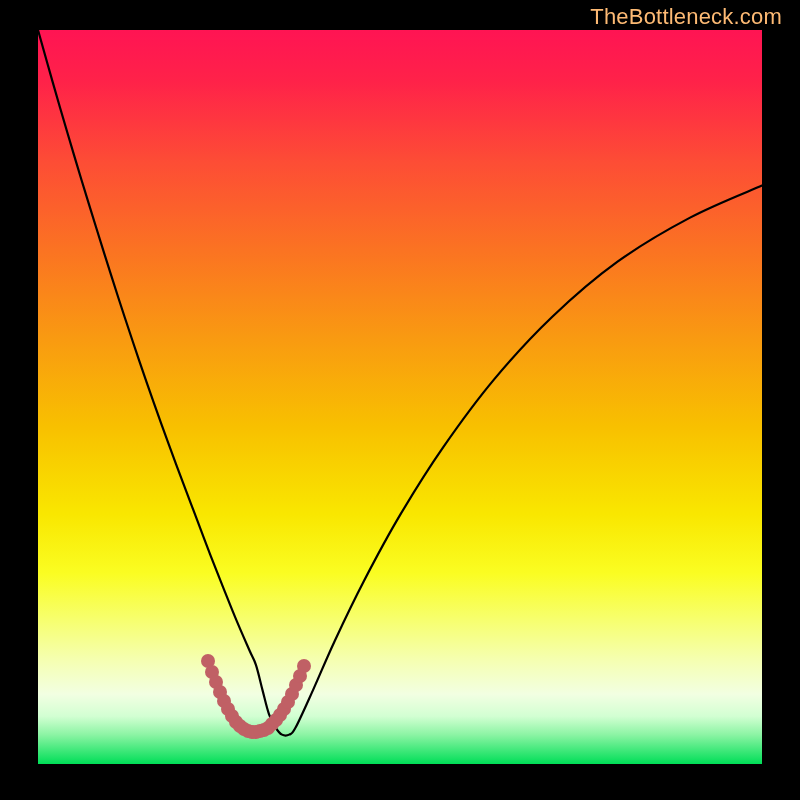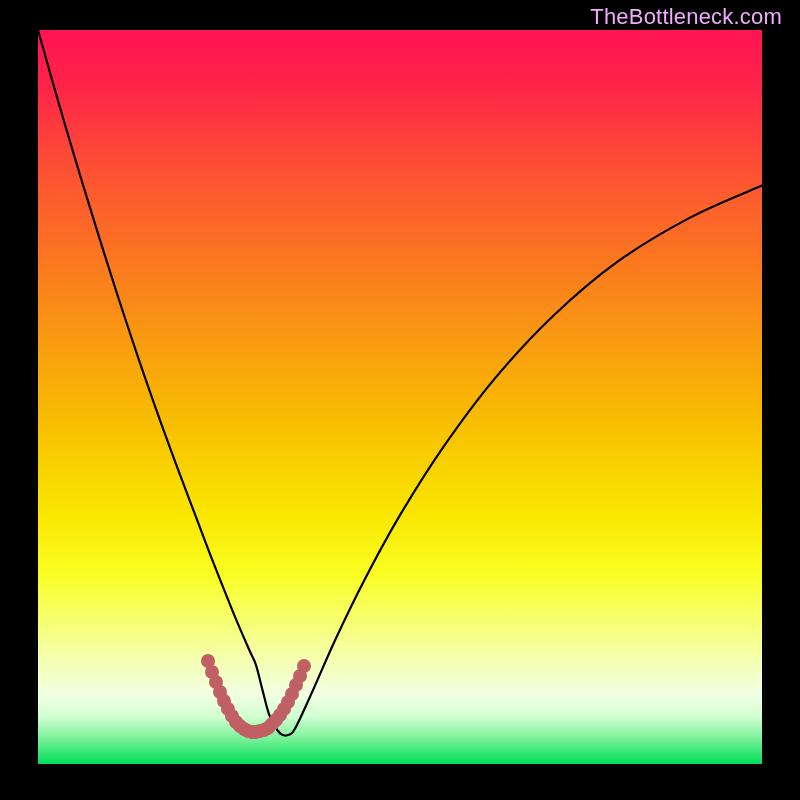--- a/index.html
+++ b/index.html
@@ -14,21 +14,21 @@
     position: relative;
     width: 800px;
     height: 800px;
   }
   .watermark {
     position: absolute;
     top: 4px;
     right: 18px;
     font-family: Arial, Helvetica, sans-serif;
     font-size: 22px;
-    color: #f0abfc;
+    color: #fdba74;
     font-weight: 500;
     letter-spacing: 0.2px;
   }
   svg {
     display: block;
   }
 </style>
 </head>
 <body>
 

